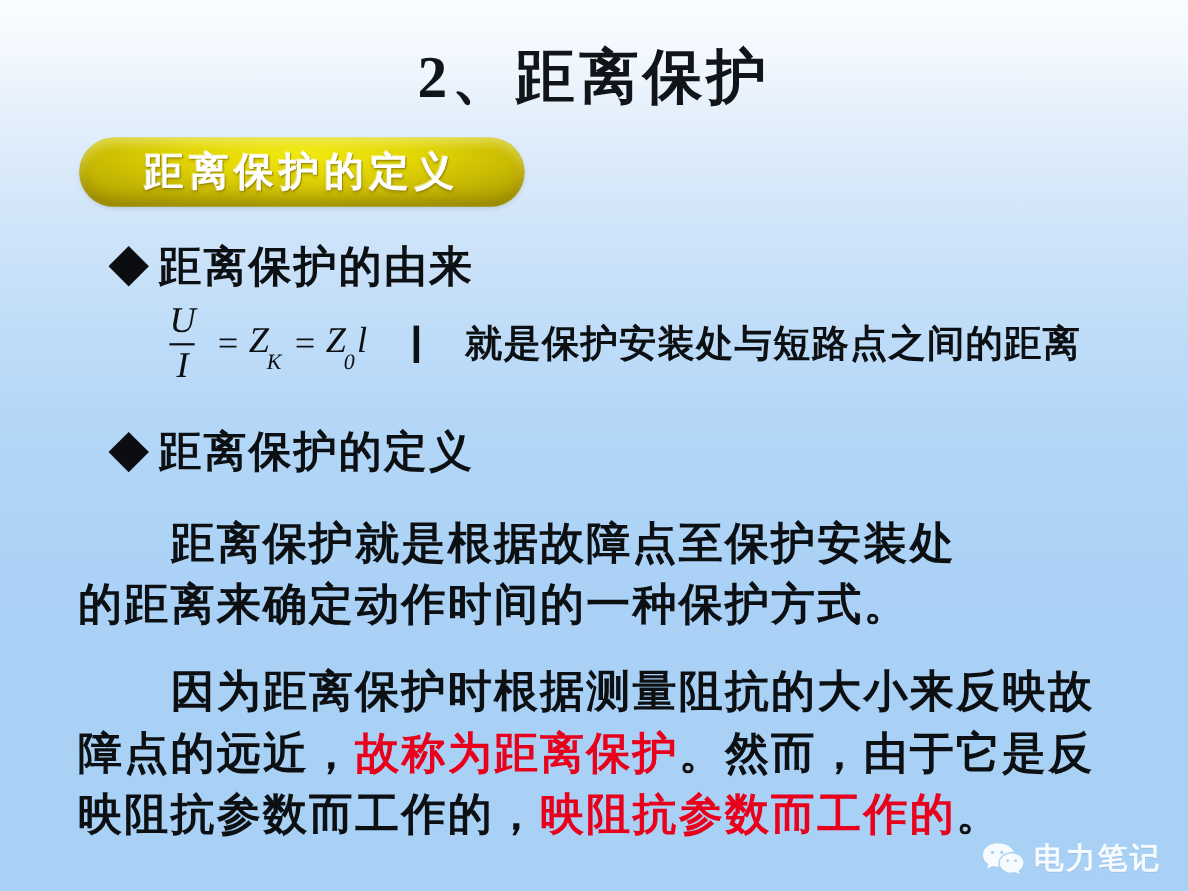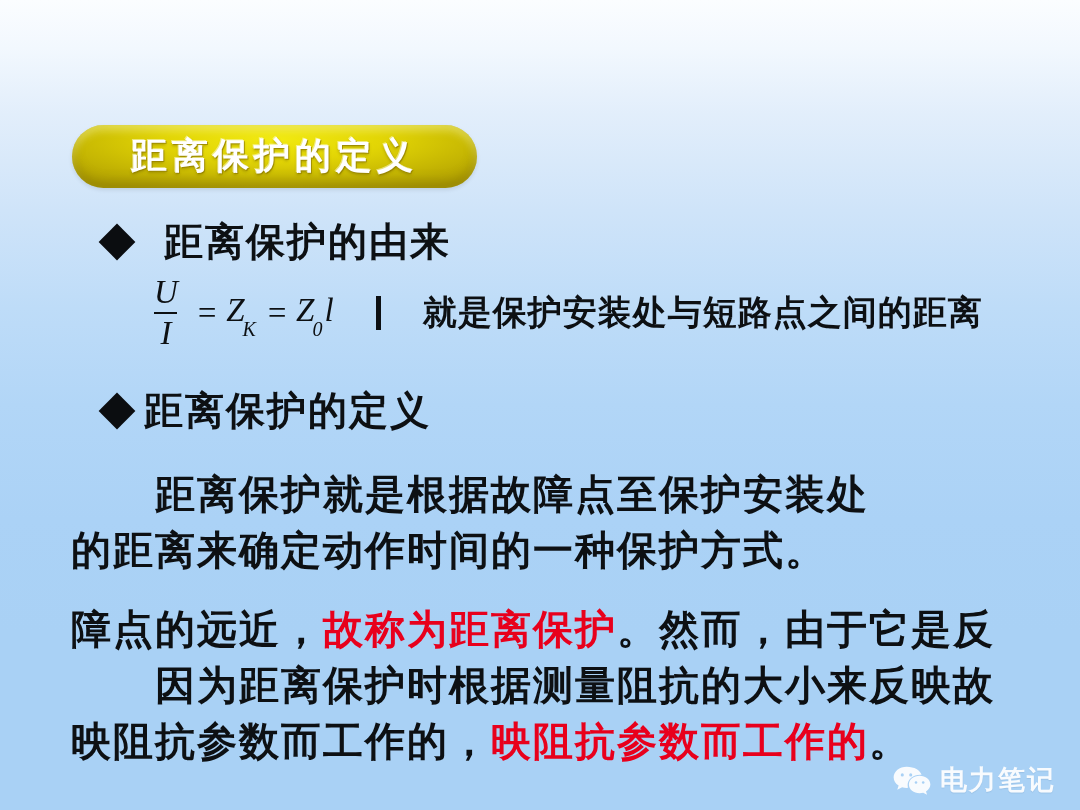--- a/index.html
+++ b/index.html
@@ -77,21 +77,21 @@
   }
 
   
   .bullet-heading {
     position: absolute;
     left: 104px;
     display: flex;
     align-items: center;
     white-space: nowrap;
   }
-  #bullet-1 { top: 215px; gap: 20px; }
+  #bullet-1 { top: 215px; }
   #bullet-2 { top: 384px; }
 
   .diamond-icon {
     display: inline-block;
     width: 26px;
     height: 26px;
     background: #0b0d10;
     transform: rotate(45deg);
     margin-right: 14px;
     flex: 0 0 auto;
@@ -203,20 +203,21 @@
     color: #ffffff;
     white-space: nowrap;
     text-shadow: 0 1px 1px rgba(120,160,200,.35);
   }
 </style>
 </head>
 <body>
 
 <div id="slide">
 
+  <div class="slide-title">2、距离保护</div>
 
   <div class="badge">
     <span class="badge-label">距离保护的定义</span>
   </div>
 
   <div class="bullet-heading" id="bullet-1">
     <span class="diamond-icon"></span>
     <span class="bullet-text">距离保护的由来</span>
   </div>
 
@@ -241,22 +242,22 @@
     <span class="diamond-icon"></span>
     <span class="bullet-text">距离保护的定义</span>
   </div>
 
   <div class="body-block" id="para-1">
       <div class="body-line indent"><span>距离保护就是根据故障点至保护安装处</span></div>
       <div class="body-line"><span>的距离来确定动作时间的一种保护方式。</span></div>
     </div>
 
   <div class="body-block" id="para-2">
+      <div class="body-line indent"><span>因为距离保护时根据测量阻抗的大小来反映故</span></div>
       <div class="body-line"><span>障点的远近，</span><span class="hl-red">故称为距离保护</span><span>。然而，由于它是反</span></div>
-      <div class="body-line indent"><span>因为距离保护时根据测量阻抗的大小来反映故</span></div>
       <div class="body-line"><span>映阻抗参数而工作的，</span><span class="hl-red">映阻抗参数而工作的</span><span>。</span></div>
     </div>
 
   <div class="watermark">
     <svg class="wechat-icon" viewBox="0 0 44 36">
       <path d="M16.2 2.2C8.2 2.2 1.8 7.4 1.8 13.8c0 3.7 2.1 7 5.5 9.2l-1.5 4.6 5.3-2.7c1.6.5 3.3.7 5.1.7.5 0 1 0 1.5-.1-.3-1-.5-2-.5-3.1 0-6.3 6.1-11.4 13.6-11.4.6 0 1.1 0 1.7.1C31.2 6.1 24.4 2.2 16.2 2.2z" fill="#ffffff"></path>
       <path d="M42.2 21.9c0-5.3-5.3-9.6-11.8-9.6s-11.8 4.3-11.8 9.6 5.3 9.6 11.8 9.6c1.4 0 2.7-.2 3.9-.5l4.3 2.2-1.2-3.7c2.9-1.8 4.8-4.6 4.8-7.6z" fill="#ffffff"></path>
       <circle cx="11.3" cy="11.3" r="1.7" fill="#a9d1f5"></circle>
       <circle cx="20.6" cy="11.3" r="1.7" fill="#a9d1f5"></circle>
       <circle cx="26.4" cy="19.6" r="1.4" fill="#a9d1f5"></circle>

